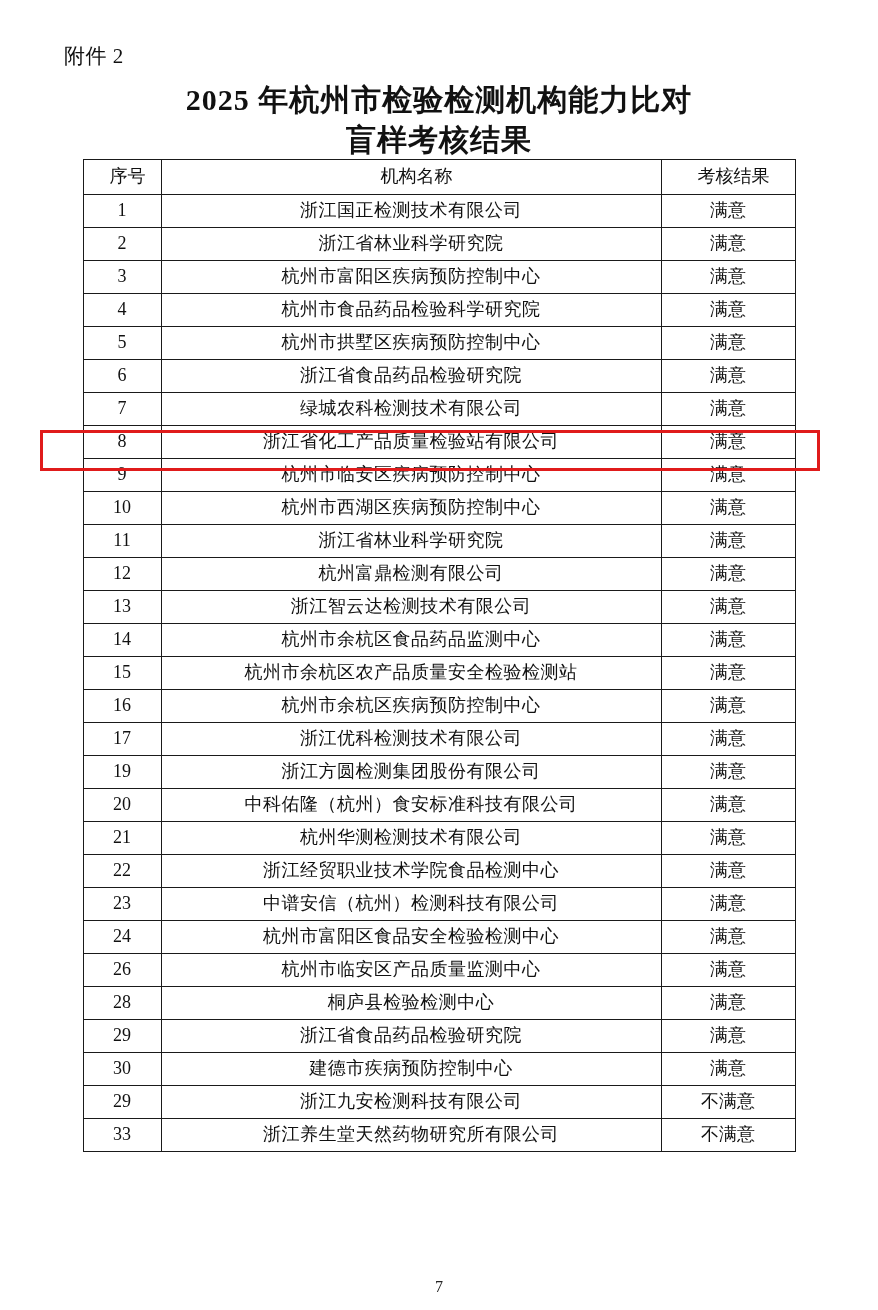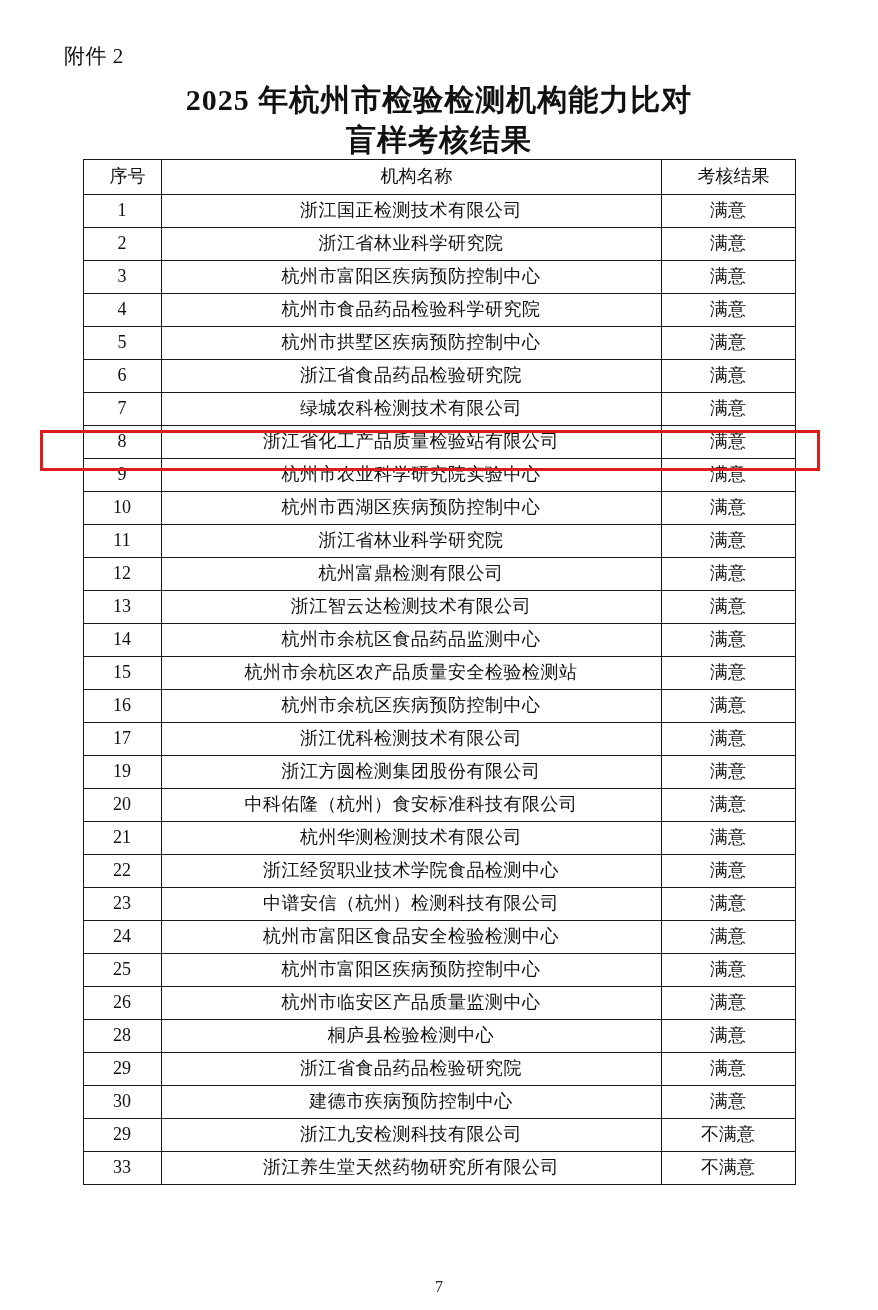--- a/index.html
+++ b/index.html
@@ -148,21 +148,21 @@
           <td class="cell-name">绿城农科检测技术有限公司</td>
           <td>满意</td>
         </tr>
         <tr>
           <td>8</td>
           <td class="cell-name">浙江省化工产品质量检验站有限公司</td>
           <td>满意</td>
         </tr>
         <tr>
           <td>9</td>
-          <td class="cell-name">杭州市农业科学研究院实验中心</td>
+          <td class="cell-name">杭州市临安区疾病预防控制中心</td>
           <td>满意</td>
         </tr>
         <tr>
           <td>10</td>
           <td class="cell-name">杭州市西湖区疾病预防控制中心</td>
           <td>满意</td>
         </tr>
         <tr>
           <td>11</td>
           <td class="cell-name">浙江省林业科学研究院</td>
@@ -219,25 +219,20 @@
           <td>满意</td>
         </tr>
         <tr>
           <td>23</td>
           <td class="cell-name">中谱安信（杭州）检测科技有限公司</td>
           <td>满意</td>
         </tr>
         <tr>
           <td>24</td>
           <td class="cell-name">杭州市富阳区食品安全检验检测中心</td>
-          <td>满意</td>
-        </tr>
-        <tr>
-          <td>25</td>
-          <td class="cell-name">杭州市富阳区疾病预防控制中心</td>
           <td>满意</td>
         </tr>
         <tr>
           <td>26</td>
           <td class="cell-name">杭州市临安区产品质量监测中心</td>
           <td>满意</td>
         </tr>
         <tr>
           <td>28</td>
           <td class="cell-name">桐庐县检验检测中心</td>

